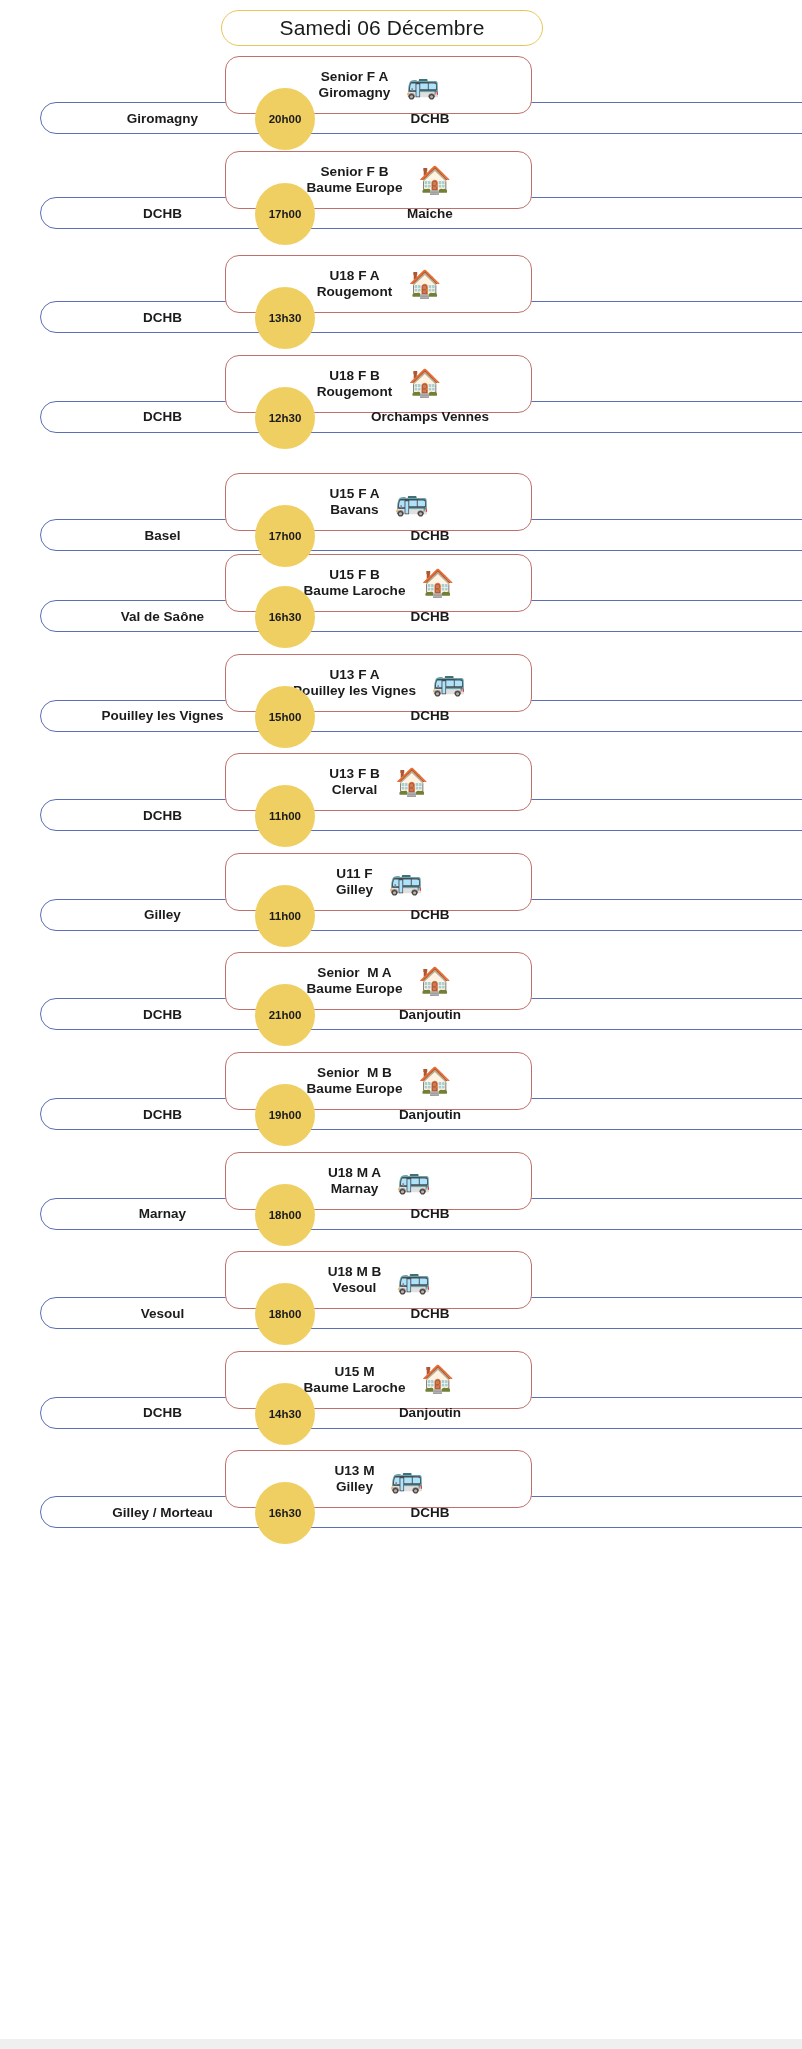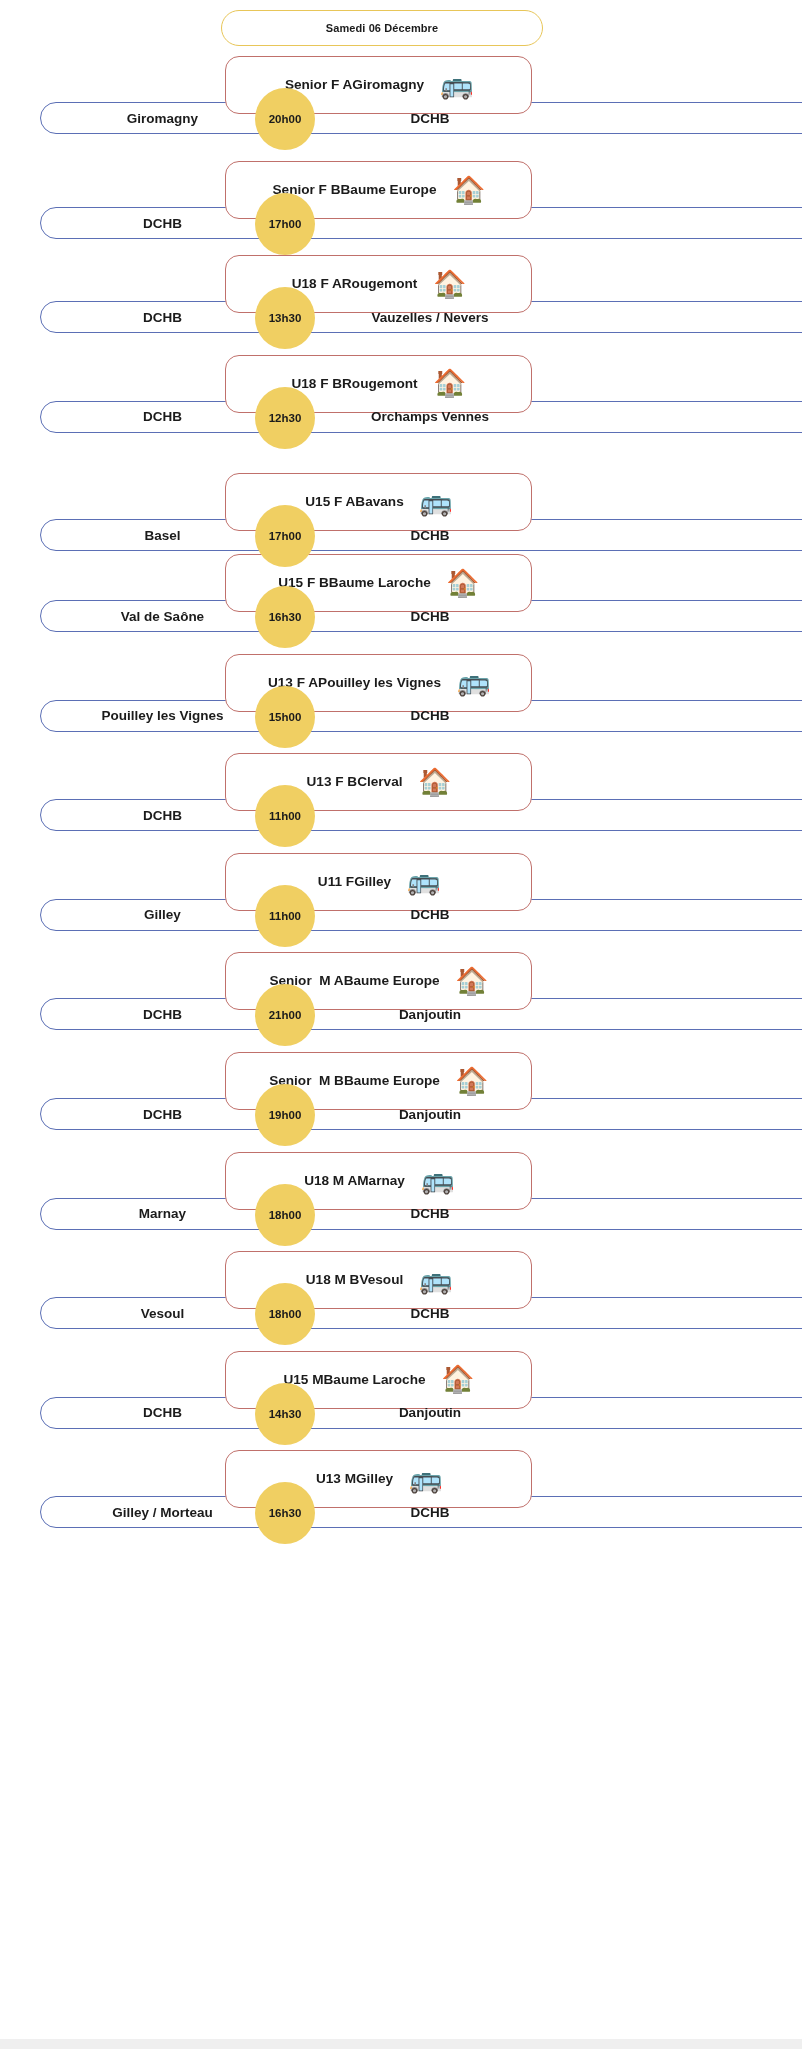--- a/index.html
+++ b/index.html
@@ -26,22 +26,22 @@
     width: 322px;
     height: 36px;
     border: 1.4px solid #e8c659;
     border-radius: 18px;
     background: #ffffff;
     display: flex;
     align-items: center;
     justify-content: center;
   }
   .date-header-label {
-    font-size: 11px;
-    font-weight: bold;
+    font-size: 21px;
+    font-weight: normal;
     color: #1b1b1b;
     letter-spacing: 0.1px;
   }
 
   
   .match {
     position: absolute;
     left: 0;
     width: 802px;
     height: 118px;
@@ -58,21 +58,21 @@
     border-radius: 14px;
     background: #ffffff;
     display: flex;
     align-items: center;
     justify-content: center;
     gap: 16px;
     z-index: 3;
   }
   .cat-text {
     display: flex;
-    flex-direction: row;
+    flex-direction: column;
     align-items: center;
     line-height: 1.18;
   }
   .cat-level {
     font-size: 13.6px;
     font-weight: bold;
     color: #1b1b1b;
     white-space: pre;
   }
   .cat-venue {
@@ -177,45 +177,45 @@
             <span class="cat-venue">Giromagny</span>
           </span>
           <span class="cat-icon">🚌</span>
         </div>
         <div class="team-home">Giromagny</div>
         <div class="team-away">DCHB</div>
         <div class="time-bubble">
           <span class="time-label">20h00</span>
         </div>
       </div>
-      <div class="match" style="top: 161px;">
+      <div class="match" style="top: 151px;">
         <div class="teams-pill"></div>
         <div class="cat-pill">
           <span class="cat-text">
             <span class="cat-level">Senior F B</span>
             <span class="cat-venue">Baume Europe</span>
           </span>
           <span class="cat-icon">🏠</span>
         </div>
         <div class="team-home">DCHB</div>
+        <div class="team-away">Maiche</div>
         <div class="time-bubble">
           <span class="time-label">17h00</span>
         </div>
       </div>
       <div class="match" style="top: 255.2px;">
         <div class="teams-pill"></div>
         <div class="cat-pill">
           <span class="cat-text">
             <span class="cat-level">U18 F A</span>
             <span class="cat-venue">Rougemont</span>
           </span>
           <span class="cat-icon">🏠</span>
         </div>
         <div class="team-home">DCHB</div>
-        <div class="team-away">Vauzelles / Nevers</div>
         <div class="time-bubble">
           <span class="time-label">13h30</span>
         </div>
       </div>
       <div class="match" style="top: 354.8px;">
         <div class="teams-pill"></div>
         <div class="cat-pill">
           <span class="cat-text">
             <span class="cat-level">U18 F B</span>
             <span class="cat-venue">Rougemont</span>

